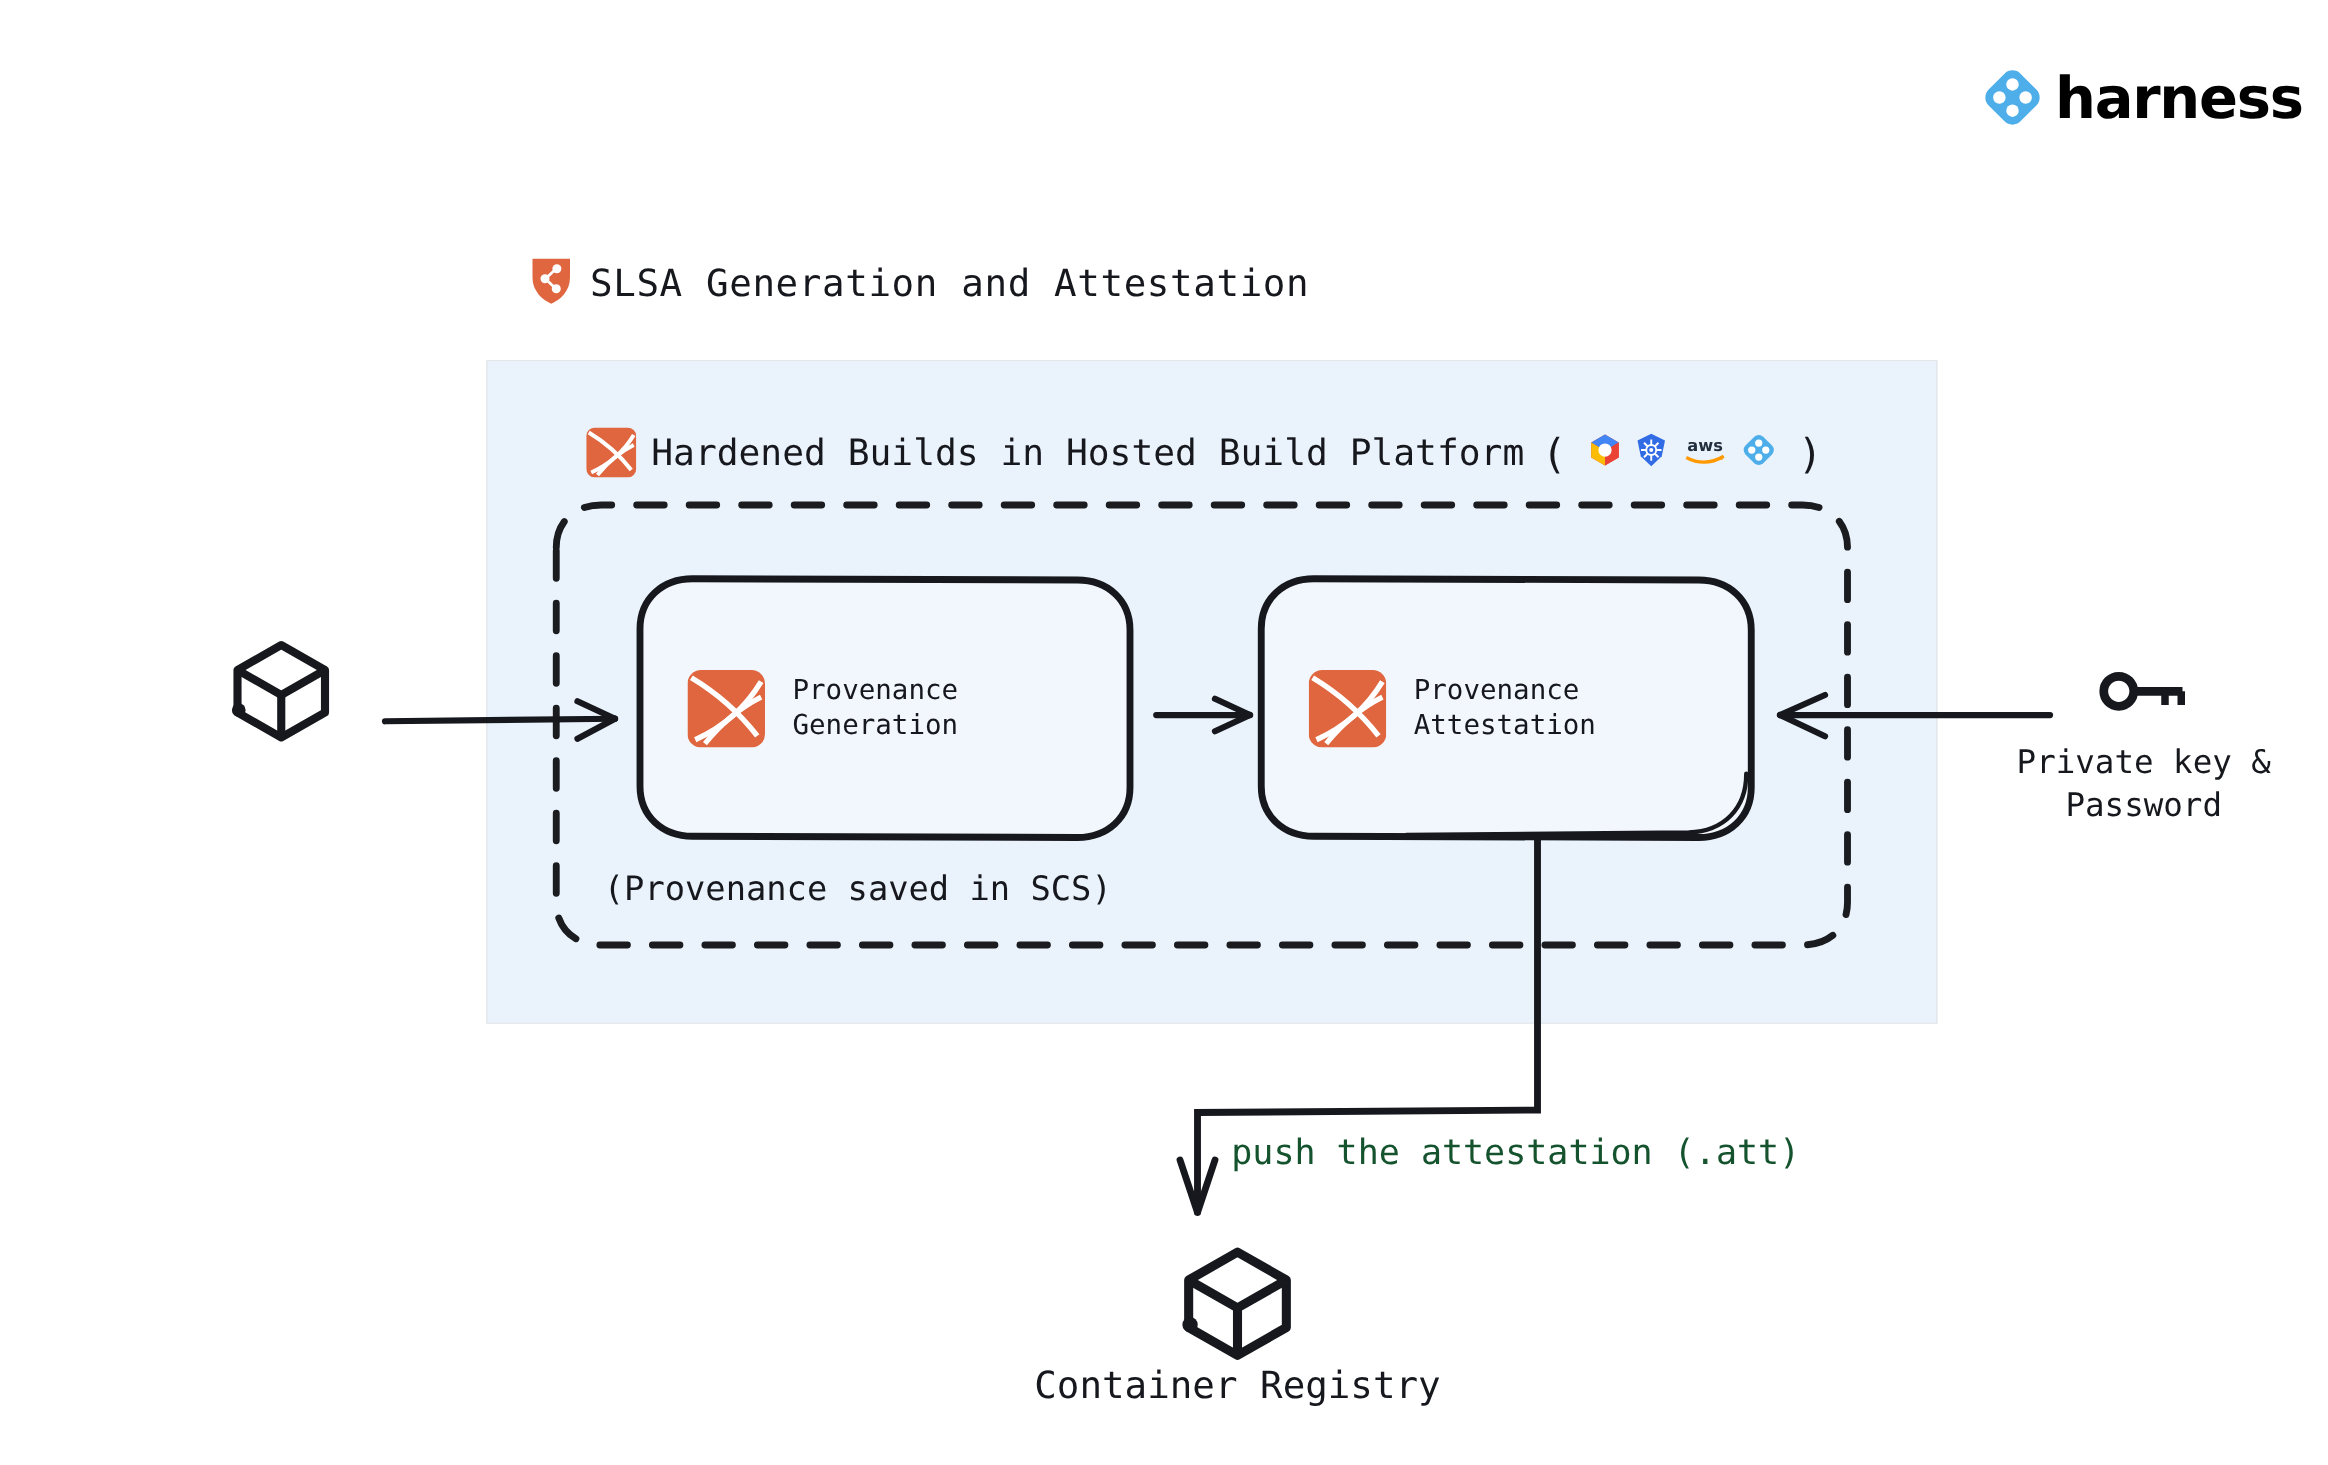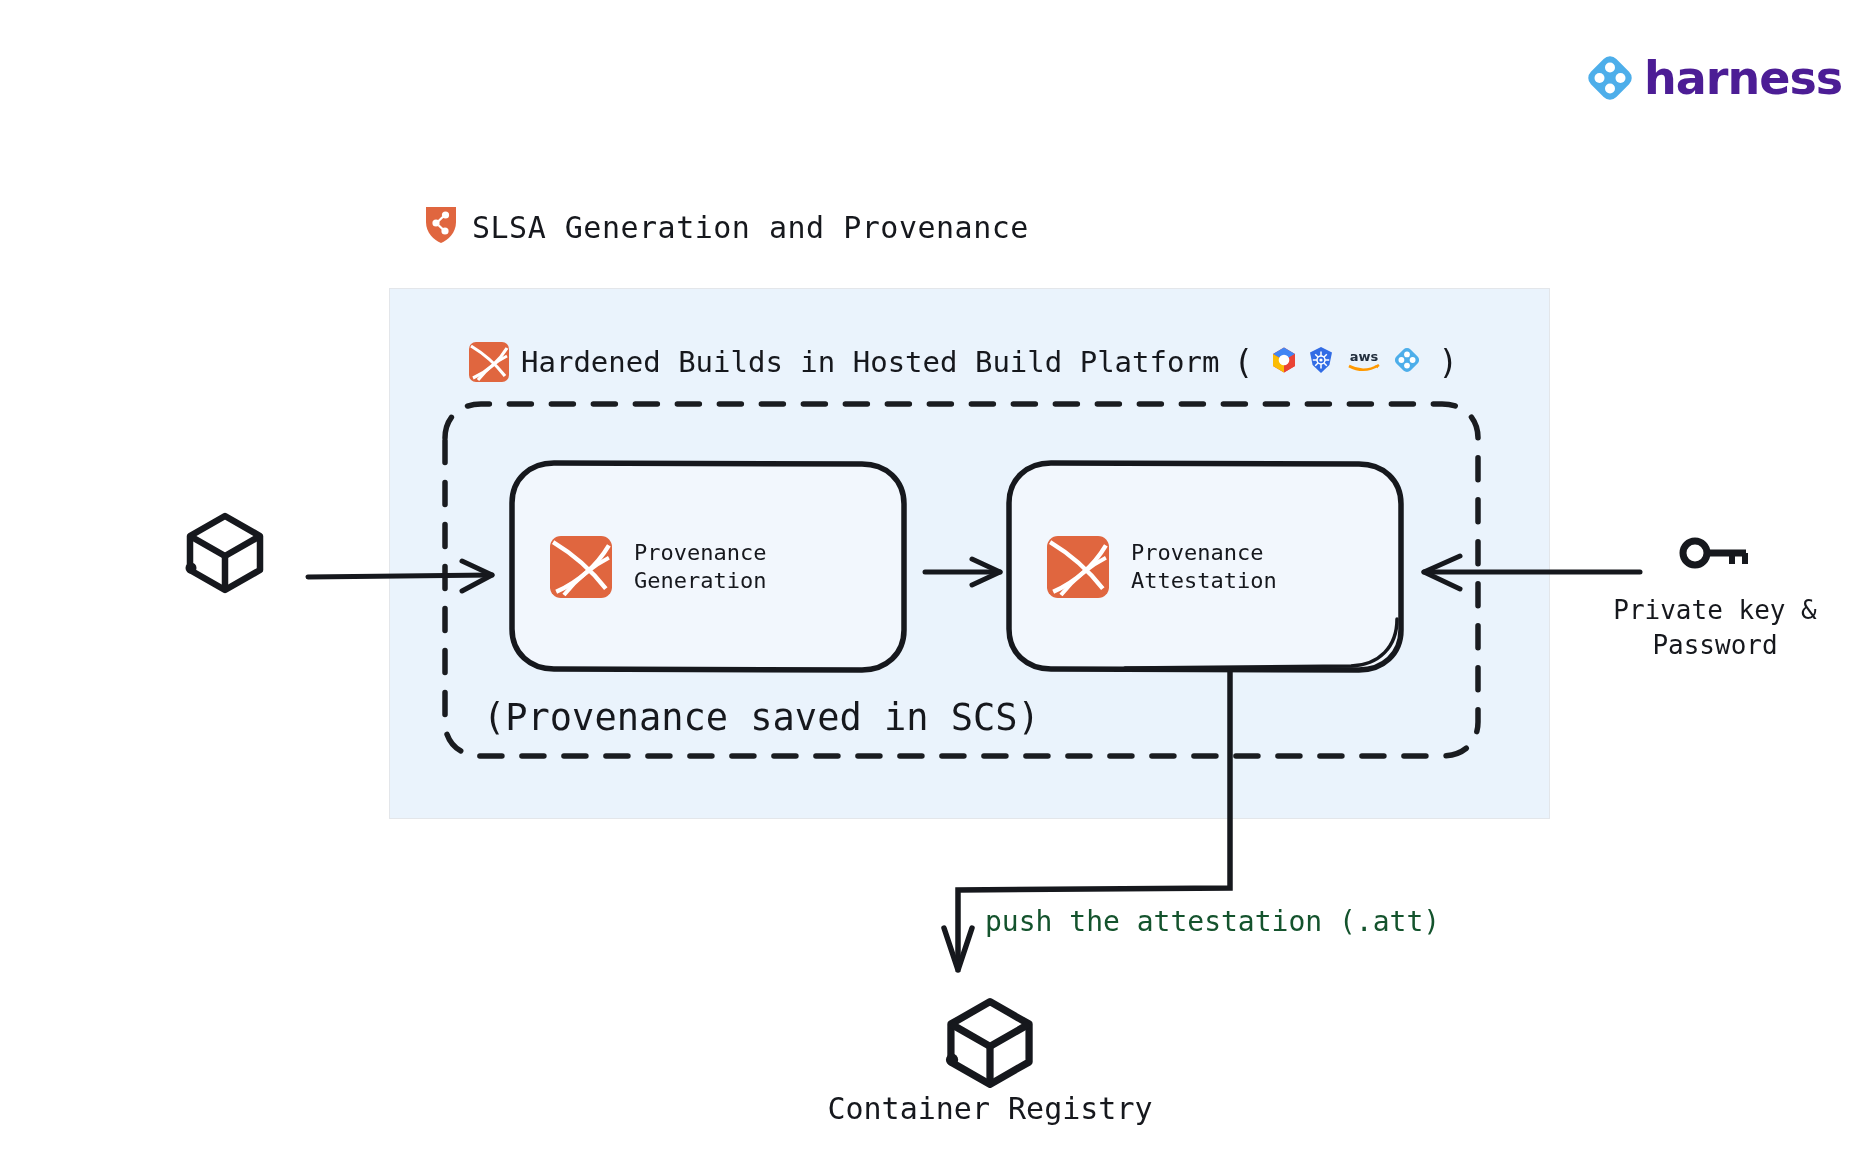--- a/index.html
+++ b/index.html
@@ -17,21 +17,21 @@
   
   #brand-logo {
     position: absolute;
     left: 1586px; top: 54px;
     display: flex; align-items: center; gap: 10px;
   }
   #brand-logo .mark { width: 48px; height: 48px; position: relative; }
   #brand-logo .wordmark {
     font-family: "DejaVu Sans", "Liberation Sans", sans-serif;
     font-size: 46px; font-weight: 700; letter-spacing: -1px;
-    color: #4c1d95; line-height: 1;
+    color: #000000; line-height: 1;
   }
 
   
   #section-title {
     position: absolute; left: 424px; top: 205px;
     display: flex; align-items: center; gap: 14px;
   }
   #section-title .label {
     font-size: 30px; letter-spacing: 0.5px; color: #16181d; white-space: nowrap;
   }
@@ -82,21 +82,21 @@
   #stage-generation { left: 508px; top: 459px; width: 400px; height: 215px; }
   #stage-attestation { left: 1005px; top: 459px; width: 400px; height: 215px; }
   .stage-box .sketch-border {
     position: absolute; left: 0; top: 0; width: 100%; height: 100%;
     pointer-events: none;
   }
 
   
   #scs-note {
     position: absolute; left: 483px; top: 696px;
-    font-size: 37px; color: #16181d; white-space: nowrap;
+    font-size: 27px; color: #16181d; white-space: nowrap;
   }
 
   
   #artifact-node {
     position: absolute; left: 90px; top: 510px;
     width: 270px; text-align: center;
   }
   #artifact-node .caption {
     font-size: 26px; line-height: 1.35; color: #16181d;
     white-space: pre-line; margin-top: 16px;
@@ -155,21 +155,21 @@
 <div id="section-title">
   <span>
     <svg width="34" height="40" viewBox="0 0 34 40">
       <path d="M2 2 H32 V17 C32 28 24 35 17 38 C10 35 2 28 2 17 Z" fill="#E0663F"></path>
       <circle cx="21.5" cy="10" r="3.6" fill="#ffffff"></circle>
       <circle cx="12" cy="18" r="3.6" fill="#ffffff"></circle>
       <circle cx="21" cy="26" r="3.6" fill="#ffffff"></circle>
       <path d="M19 11.8 L14.3 16.2 M14.6 20.2 L18.8 24.2" stroke="#ffffff" stroke-width="2.2" fill="none"></path>
     </svg>
   </span>
-  <span class="label">SLSA Generation and Provenance</span>
+  <span class="label">SLSA Generation and Attestation</span>
 </div>
 
 <div id="platform-panel"></div>
 
 <div id="panel-heading">
   <span>
     <svg class="harness-sq" width="40" height="40" viewBox="0 0 40 40">
       <rect x="0" y="0" width="40" height="40" rx="7" fill="#E0663F"></rect>
       <path d="M2 4 Q22 16 36 34" stroke="#ffffff" stroke-width="3.2" fill="none"></path>
       <path d="M38 6 Q26 26 4 36" stroke="#ffffff" stroke-width="3.2" fill="none"></path>

